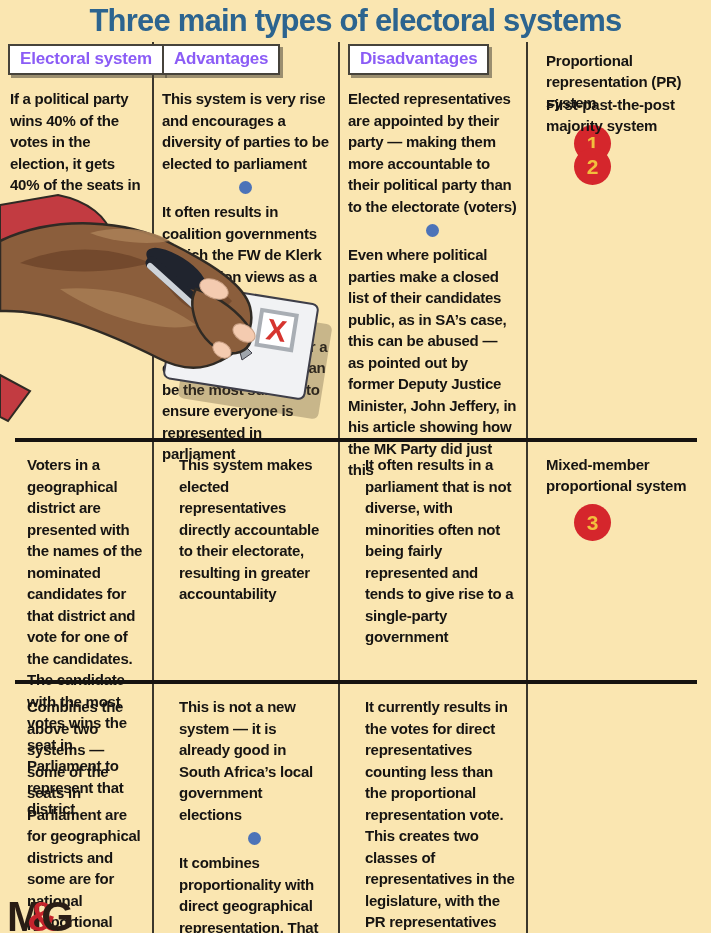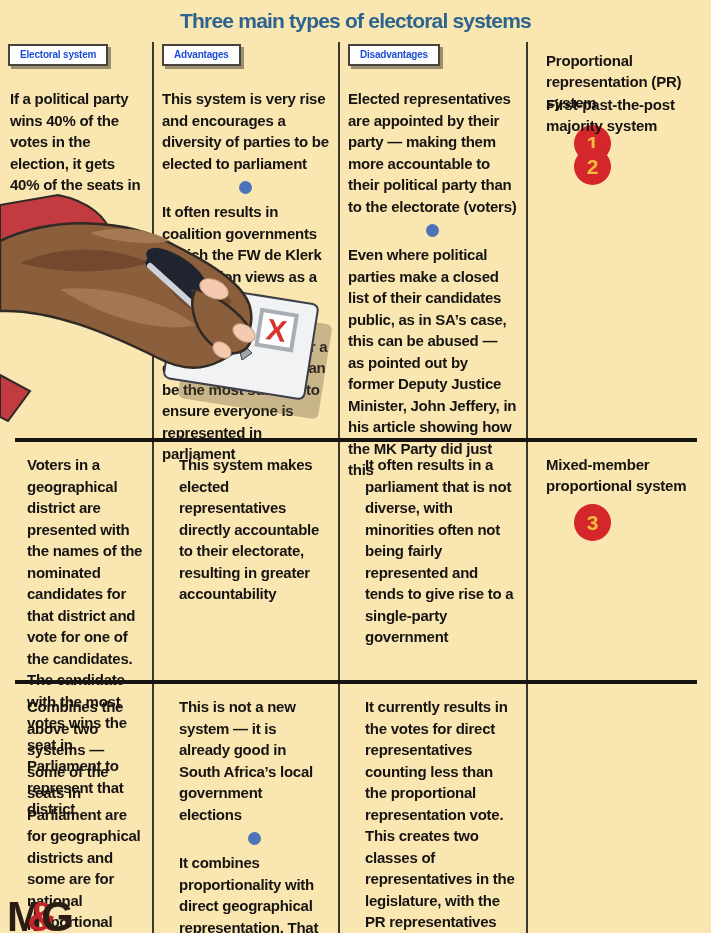--- a/index.html
+++ b/index.html
@@ -4,40 +4,40 @@
 <style>
   html,body{margin:0;padding:0;}
   body{
     width:711px;height:933px;position:relative;overflow:hidden;
     background:#fae6b1;
     font-family:"Liberation Sans","DejaVu Sans",sans-serif;
     -webkit-font-smoothing:antialiased;
   }
   .page-title{
     position:absolute;top:0;left:0;width:711px;text-align:center;
-    font-size:21px;font-weight:bold;letter-spacing:-0.8px;
+    font-size:31px;font-weight:bold;letter-spacing:-0.8px;
     color:#2c648f;line-height:42px;white-space:nowrap;
   }
   
   .grid{
     position:absolute;top:42px;left:0;width:711px;
     display:grid;
     grid-template-columns:152px 186px 188px 185px;
     grid-template-rows:38px 360px 242px 251px;
     z-index:1;
   }
   .cell{box-sizing:border-box;padding:8px 9px 0 10px;color:#161412;}
   .cell.c1{padding-left:20px;}
   .hcell{padding:2px 0 0 10px;}
   .hcell.first{padding-left:8px;}
   .hbox{
     display:inline-block;background:#ffffff;border:2px solid #46433b;
     box-shadow:3px 3px 0 rgba(74,70,56,0.55);
-    font-size:10px;font-weight:bold;letter-spacing:-0.2px;
-    padding:3px 10px 4px 10px;color:#1d4ed8;white-space:nowrap;
+    font-size:17px;font-weight:bold;letter-spacing:-0.2px;
+    padding:3px 10px 4px 10px;color:#8b5cf6;white-space:nowrap;
   }
   .syslabel{font-size:15px;font-weight:bold;line-height:21px;letter-spacing:-0.2px;}
   .body-text{font-size:15px;font-weight:bold;line-height:21.5px;letter-spacing:-0.25px;}
   .body-text p{margin:0;}
   .row23{padding-top:14px;padding-left:27px;}
   .dot{
     width:13px;height:13px;border-radius:50%;
     background:#4c73b8;margin:7px auto 7px auto;
   }
   .num-circle{

